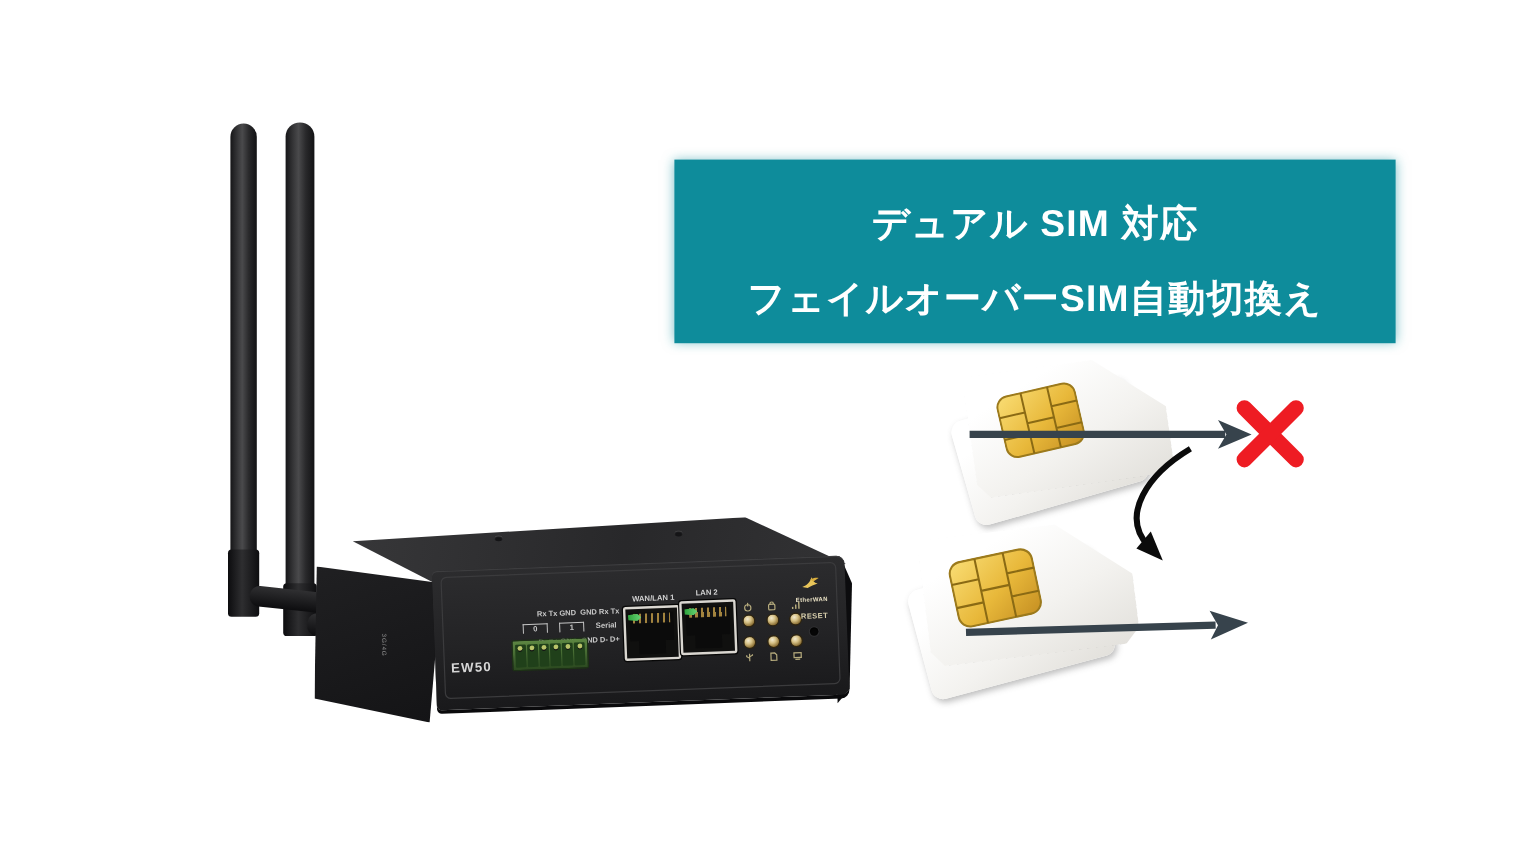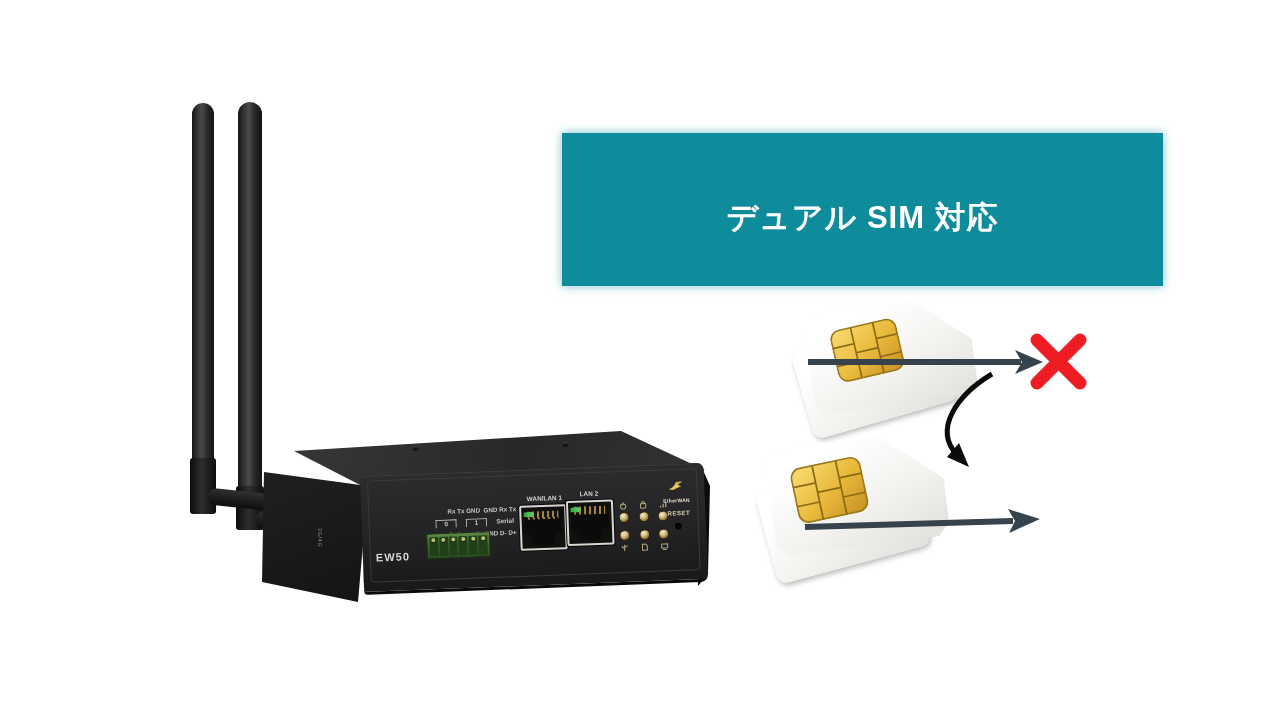--- a/index.html
+++ b/index.html
@@ -246,20 +246,21 @@
           <path d="M2 10 C6 9 9 6 10 2 C10.5 5 12 7 15 7.5 C12 8.5 9 9.5 6.5 11 Z" fill="#e8c55a"></path>
           <path d="M9 4 C11 3 13.5 2.5 16 3 C14 4 12.5 5 11.5 6 Z" fill="#d9ae3e"></path>
         </svg>
         <span class="brand-name">EtherWAN</span>
       </div>
     </div>
   </div>
 
   <div class="banner">
     <div class="banner-line">デュアル SIM 対応</div>
+    <div class="banner-line">フェイルオーバーSIM自動切換え</div>
   </div>
 
   <div class="sim sim1">
     <div class="card back"></div>
     <div class="card front">
       <div class="chip">
         <svg viewBox="0 0 66 52">
           <rect x="1" y="1" width="64" height="50" rx="9" fill="url(#goldGrad)" stroke="#9c7a1c" stroke-width="1.6"></rect>
           <path d="M22 1 V51 M44 1 V51 M1 17 H22 M1 35 H22 M44 17 H65 M44 35 H65 M22 26 H44" fill="none" stroke="#8a6a14" stroke-width="1.6"></path>
         </svg>

